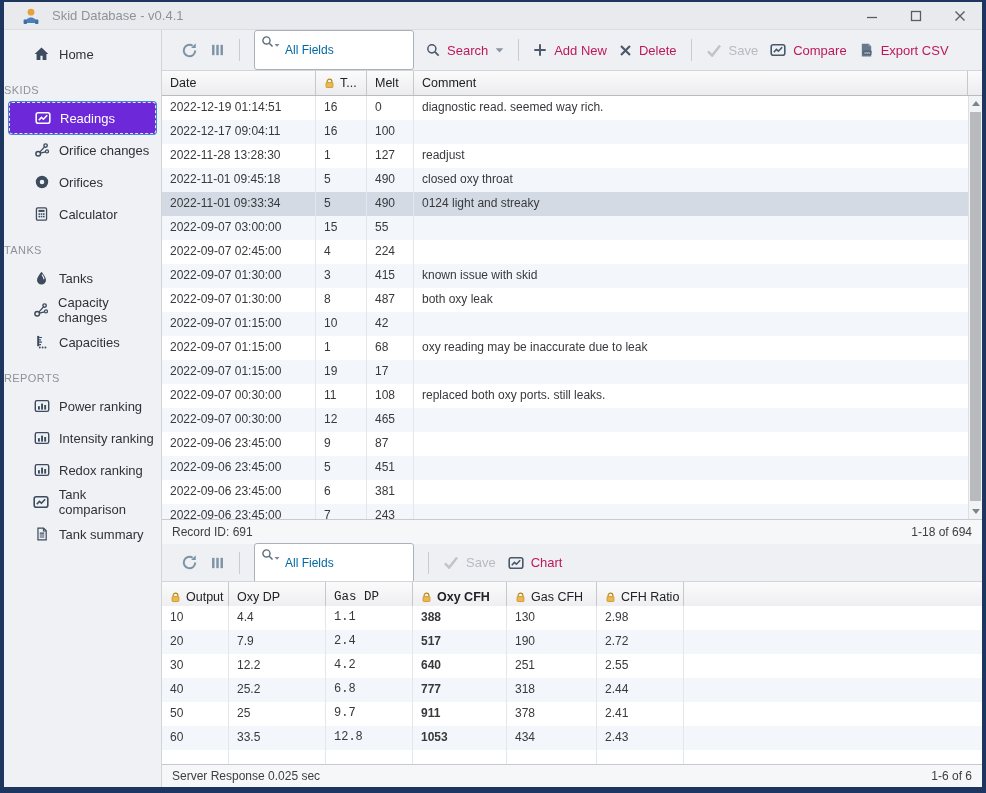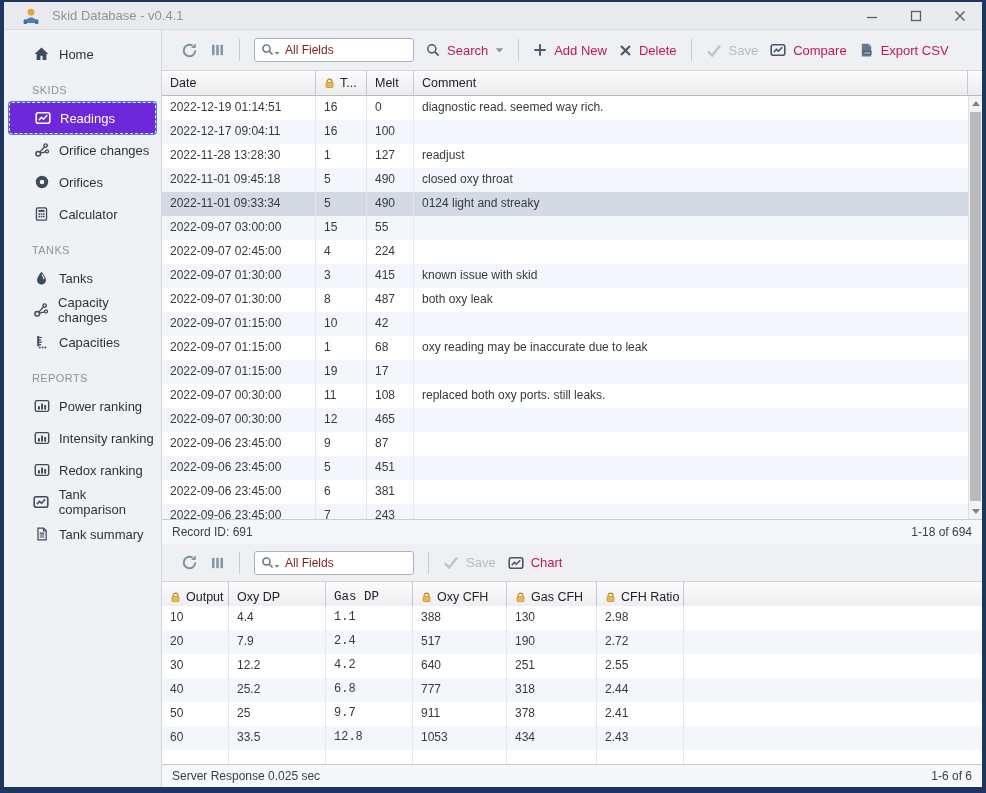--- a/index.html
+++ b/index.html
@@ -22,39 +22,39 @@
   .appbody { flex:1; display:flex; min-height:0; }
 
   
   .sidebar { width:158px; background:#f0f1f5; border-right:1px solid #d2d4d9; padding-top:8px; flex:0 0 auto; }
   .side-item { height:32px; display:flex; align-items:center; gap:9px; margin:0 5px;
                padding-left:24px; font-size:13px; color:#2f3237; border-radius:3px; }
   .side-item .sicon { width:17px; display:flex; justify-content:center; color:#3c4b5d; }
   .side-item.sel { background:#6d28d9; color:#ffffff; border:1px dashed rgba(255,255,255,0.85);
                    box-shadow:0 0 0 1px #3f88c6;text-align:center; }
   .side-item.sel .sicon { color:#ffffff; }
-  .side-section { margin:14px 0 6px; padding-left:28px; font-size:11px; color:#8c929b; letter-spacing:0.4px; }
+  .side-section { margin:14px 0 6px; padding-left:0; font-size:11px; color:#8c929b; letter-spacing:0.4px; }
 
   
   .main { flex:1; display:flex; flex-direction:column; min-width:0; }
 
   
   .toolbar { display:flex; align-items:center; padding-left:13px; background:#eef0f3; flex:0 0 auto; }
   .toolbar.tb1 { height:40px; }
   .toolbar.tb2 { height:37px; }
   .tbtn { display:flex; align-items:center; gap:7px; font-size:13px; color:#be185d; padding:4px 6px; cursor:default; }
   .tbtn .ticon { display:flex; align-items:center; }
   .tbtn.gray-ic .ticon { color:#7d93a6; }
   .tbtn.dark-ic .ticon { color:#49586a; }
   .tbtn.disabled { color:#b7bbc1; }
   .tbtn.disabled .ticon { color:#c0c4c9; }
   .tsep { width:1px; height:22px; background:#c9ccd1; margin:0 8px; }
   .searchwrap { position:relative; margin:0 6px; }
-  .searchwrap input { width:160px; height:24px; border:1px solid #a9b2bc; border-radius:3px;
-                      padding:0 6px 0 30px; font-size:12px; color:#7f1d1d; background:#fff;
+  .searchwrap input { width:160px; height:40px; border:1px solid #a9b2bc; border-radius:3px;
+                      padding:0 6px 0 30px; font-size:12px; color:#0369a1; background:#fff;
                       font-family:"Liberation Sans", sans-serif; }
   .searchwrap .inmag { position:absolute; left:7px; top:5px; color:#5d6b79; display:flex; align-items:flex-end; }
 
   
   .grid { position:relative; background:#ffffff; flex:0 0 auto; overflow:hidden; }
   .grid1 { height:449px; }
   .grid2 { height:183px; }
   .thead { display:flex; height:26px; background:linear-gradient(#fbfbfc,#ececee);
            border-top:1px solid #d3d5d9; border-bottom:1px solid #b8bbc0; }
   .grid2 .thead { height:32px; }
@@ -65,21 +65,21 @@
   .grid2 .rows { top:25px; right:0; }
   .trow { display:flex; height:24px; background:#ffffff; }
   .trow.alt { background:#f3f6fa; }
   .trow.sel { background:#d4dae3; }
   .tcell { font-size:12px; color:#38393d; line-height:23px; padding-left:8px; white-space:nowrap;
            overflow:hidden; border-right:1px solid #e3e6ea; }
   .tcell.cf, .g1 .tcell.c3 { border-right:none; }
 
   .g1 .c0 { width:154px; } .g1 .c1 { width:51px; } .g1 .c2 { width:47px; } .g1 .c3 { flex:1; }
   .g2 .c0 { width:67px; } .g2 .c1 { width:97px; } .g2 .c2 { width:87px;font-family:Liberation Mono, monospace; }
-  .g2 .c3 { width:94px; } .g2 .c4 { width:90px; } .g2 .c5 { width:87px; } .g2 .cf { flex:1; }
+  .g2 .c3 { width:94px;font-weight:bold; } .g2 .c4 { width:90px; } .g2 .c5 { width:87px; } .g2 .cf { flex:1; }
 
   
   .vscroll { position:absolute; top:26px; right:0; bottom:0; width:14px; background:#f2f3f5;
              border-left:1px solid #dddfe2; }
   .varrow { height:15px; display:flex; align-items:center; justify-content:center; }
   .tri-up { width:0; height:0; border-left:4px solid transparent; border-right:4px solid transparent;
             border-bottom:5px solid #808archive389; border-bottom:5px solid #808389; }
   .tri-down { width:0; height:0; border-left:4px solid transparent; border-right:4px solid transparent;
               border-top:5px solid #808389; }
   .vthumb { position:absolute; left:1px; right:1px; top:16px; bottom:18px; background:#b9babe; }

